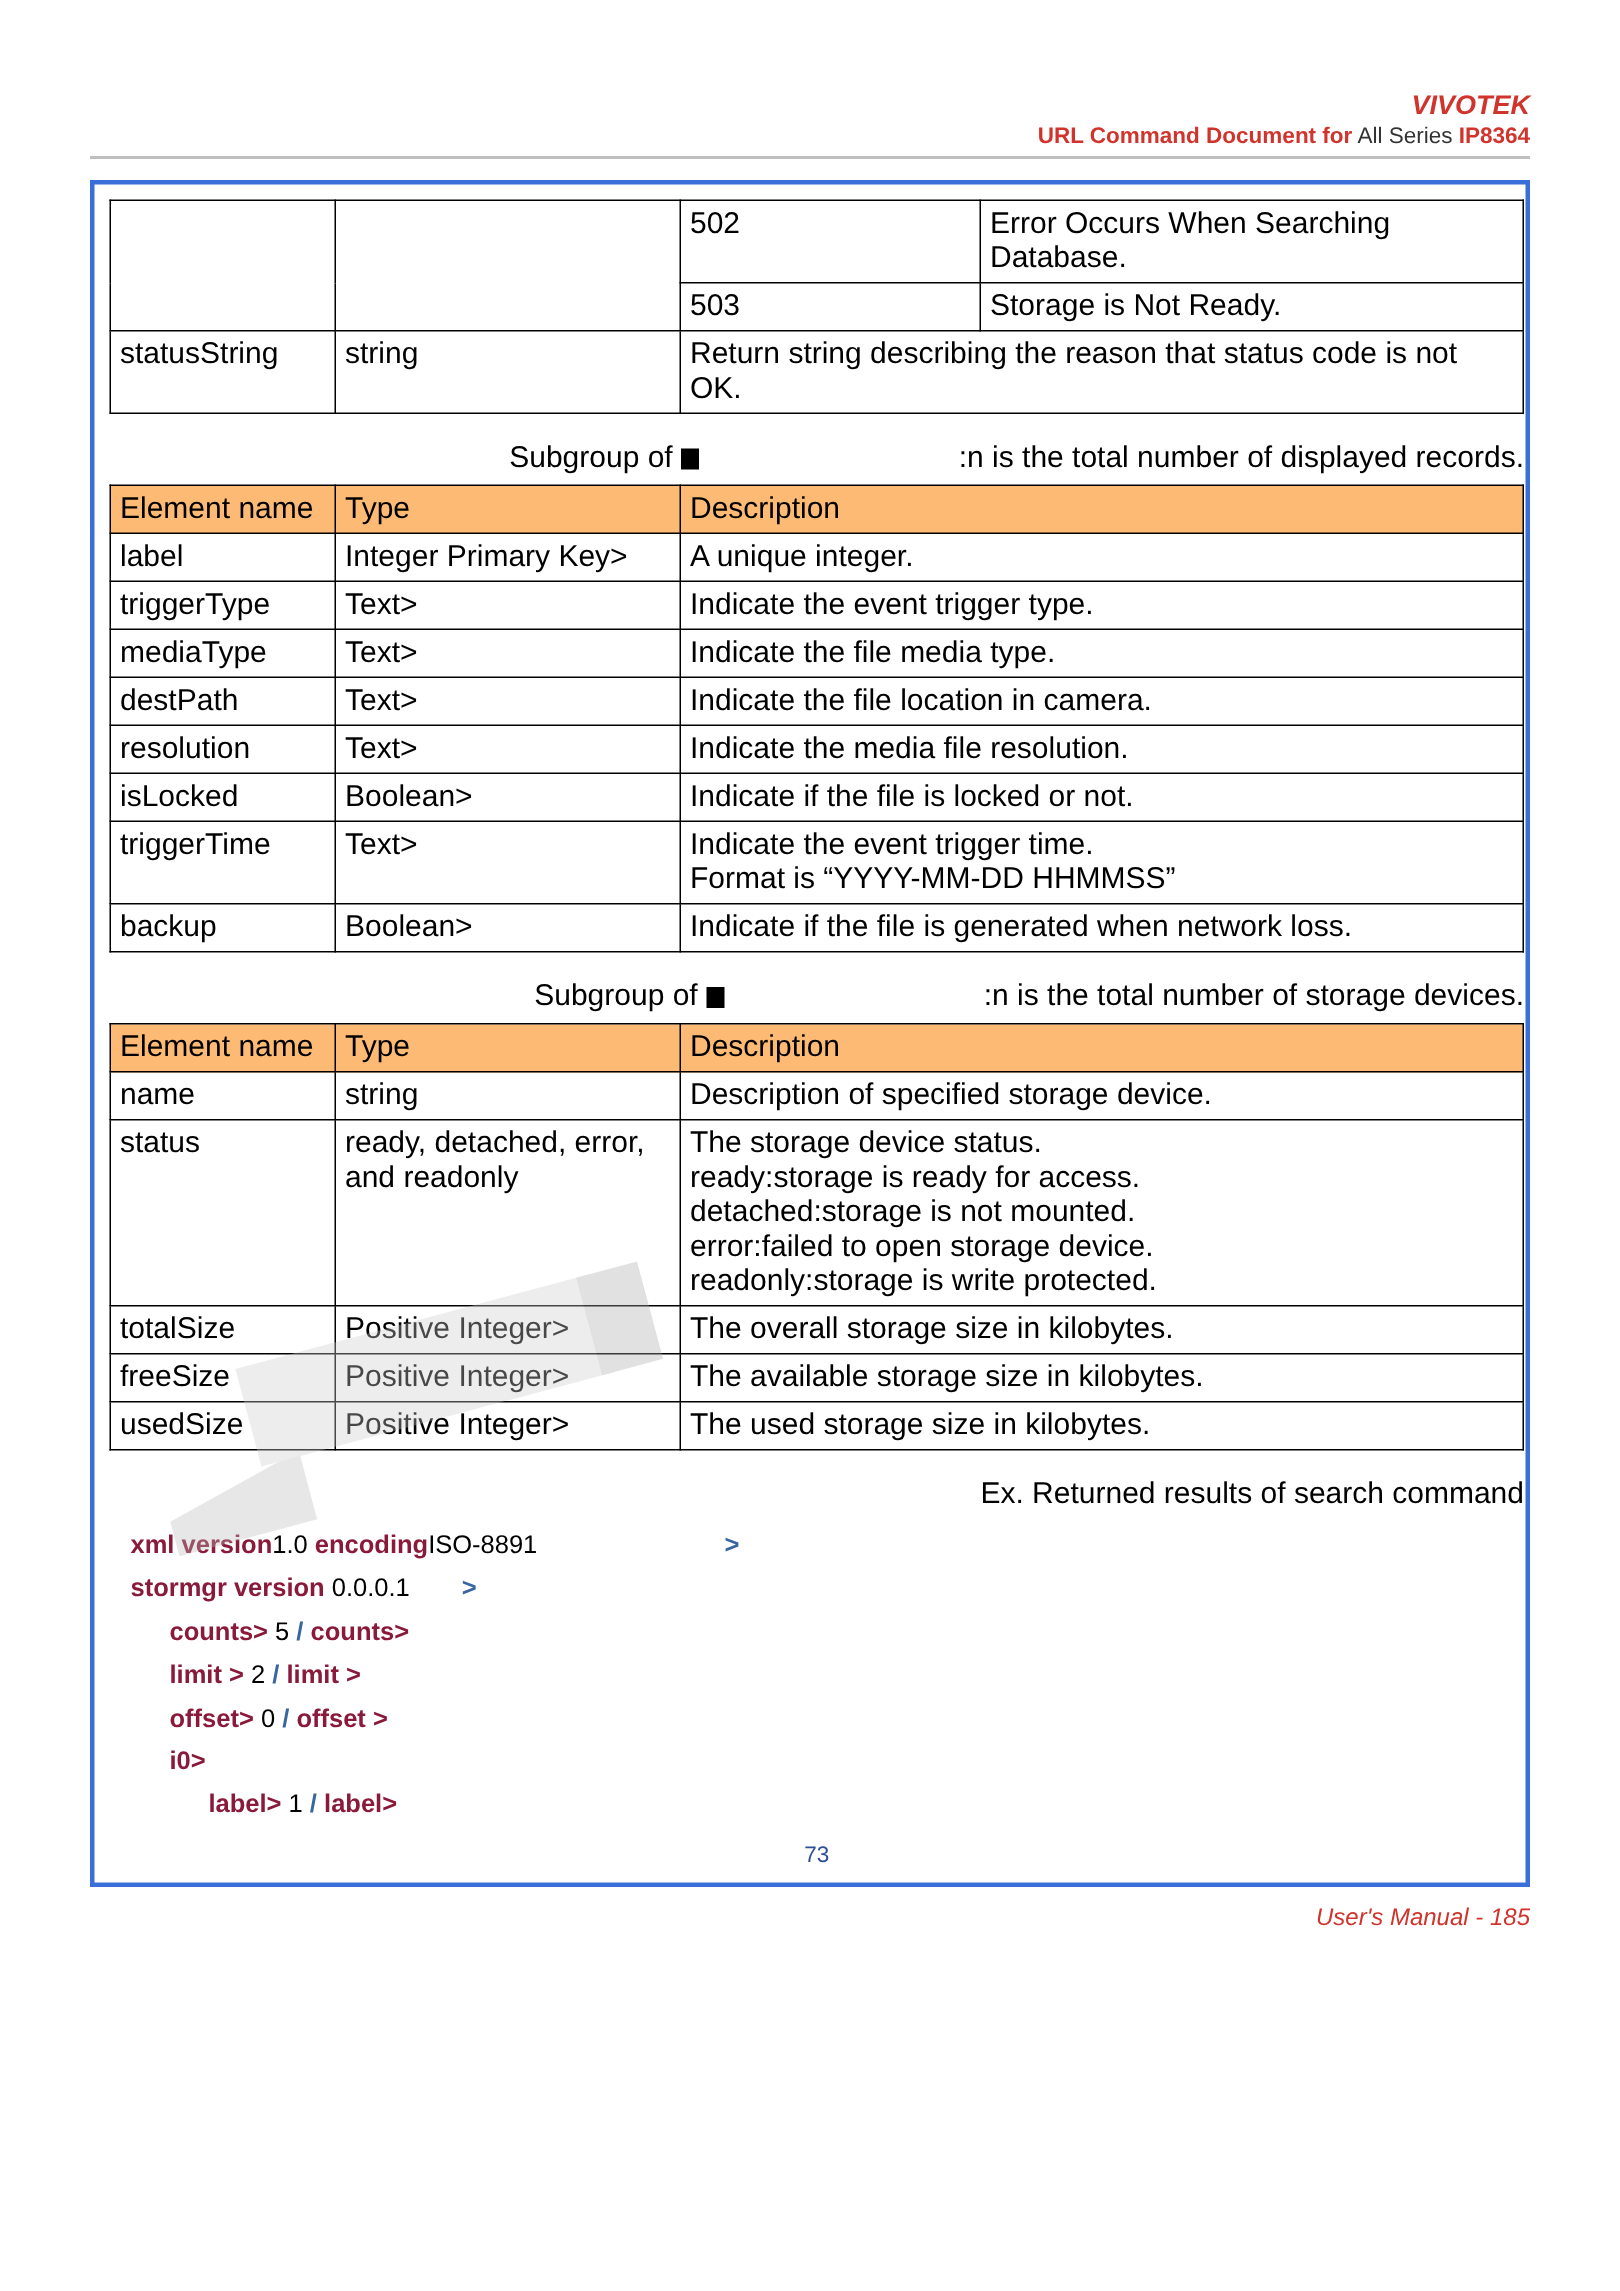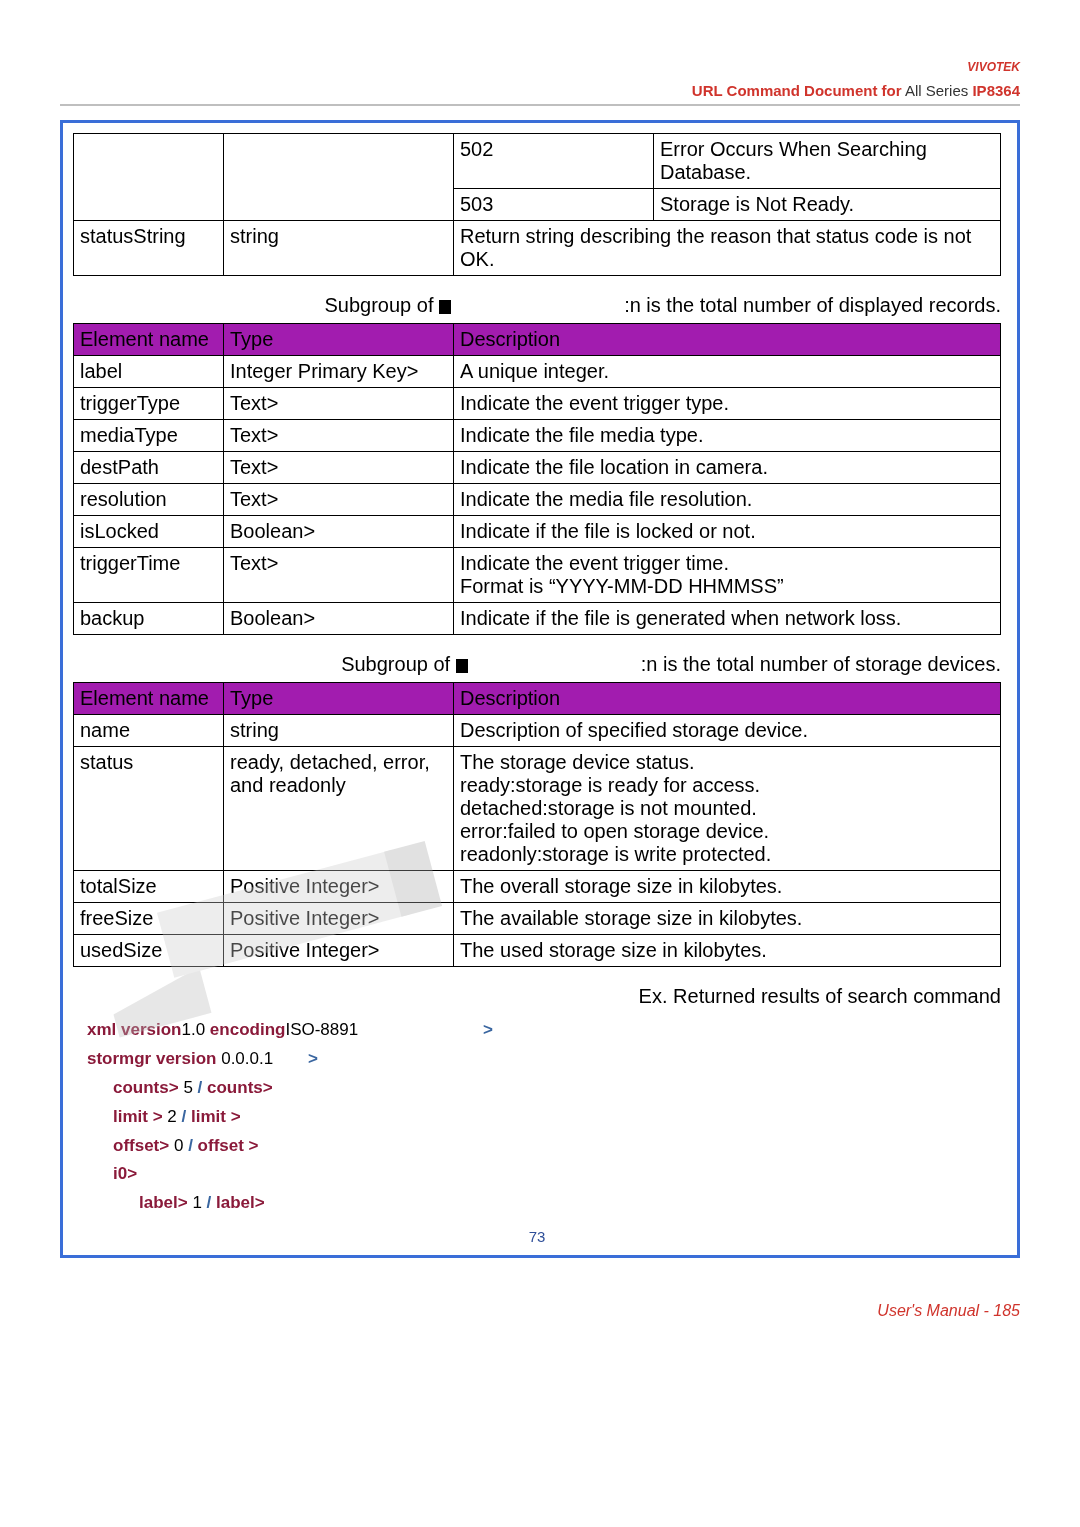--- a/index.html
+++ b/index.html
@@ -19,55 +19,55 @@
     position: relative;
     height: 40px;
   }
   .brand {
     position: absolute;
     right: 0;
     top: 0;
     color: #d0342c;
     font-weight: bold;
     font-style: italic;
-    font-size: 12px;
+    font-size: 18px;
   }
   .doc-title {
     position: absolute;
     right: 0;
     top: 22px;
     font-size: 15px;
   }
   .doc-title-a { color: #d0342c; font-weight: bold; }
   .doc-title-b { color: #333; }
   .doc-title-c { color: #d0342c; font-weight: bold; }
   .hr-line { border: none; border-top: 2px solid #bfbfbf; margin: 4px 0 14px 0; }
 
   .outer-frame {
     border: 3px solid #3a6ed8;
-    padding: 10px 16px 10px 10px;
+    padding: 10px 1px 10px 10px;
     font-size: 20px;
     color: #000;
     position: relative;
   }
 
   table.t {
     border-collapse: collapse;
     width: 100%;
     font-size: 20px;
     margin-bottom: 18px;
   }
   table.t td, table.t th {
     border: 1px solid #000;
     padding: 4px 6px;
     vertical-align: top;
     text-align: left;
     font-weight: normal;
   }
-  .hdr-row { background: #a21caf; }
+  .hdr-row { background: #fdba74; }
   .col1 { width: 150px; }
   .col2 { width: 230px; }
 
   .caption {
     font-size: 20px;
     margin: 8px 0 6px 0;
     text-align: right;
   }
   .black-sq { display: inline-block; width: 12px; height: 14px; background: #000; vertical-align: -2px; margin-right: 2px; }
 
@@ -85,21 +85,20 @@
 
   .page-num {
     text-align: center;
     color: #2f4f99;
     font-size: 15px;
     margin: 10px 0 0 0;
   }
   .footer {
     position: relative;
     height: 30px;
-    margin-top: 32px;
   }
   .footer-text {
     position: absolute;
     right: 0;
     bottom: 0;
     font-style: italic;
     color: #d0342c;
     font-size: 16px;
   }
 

